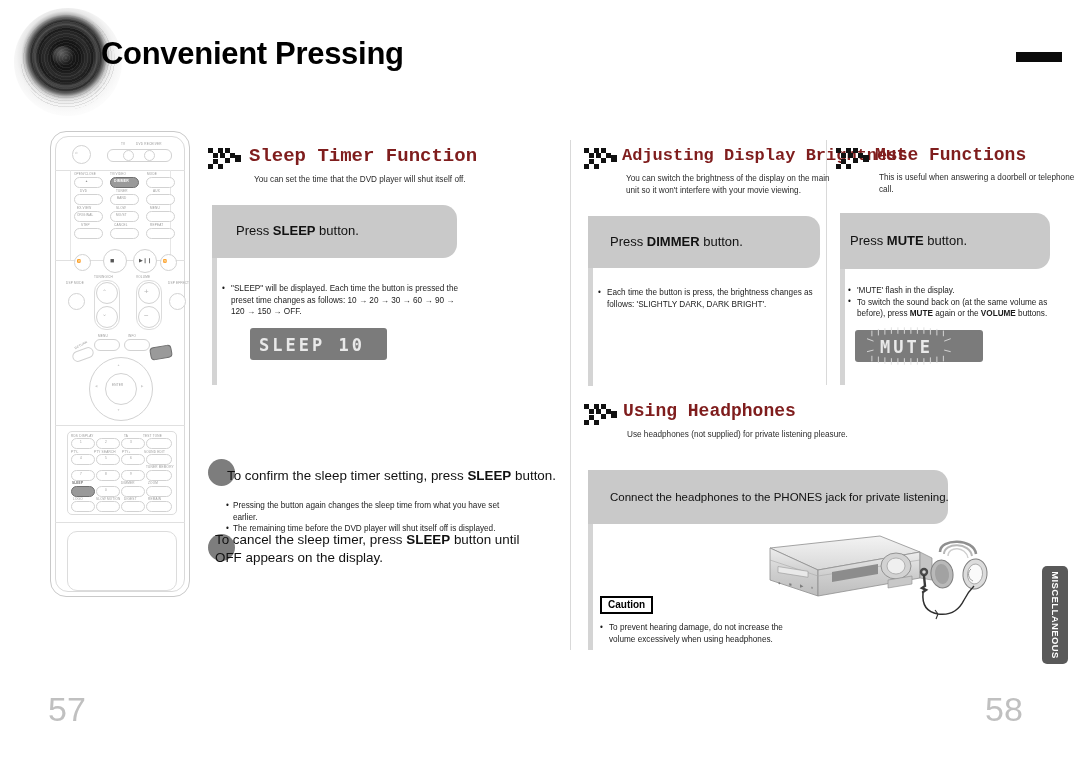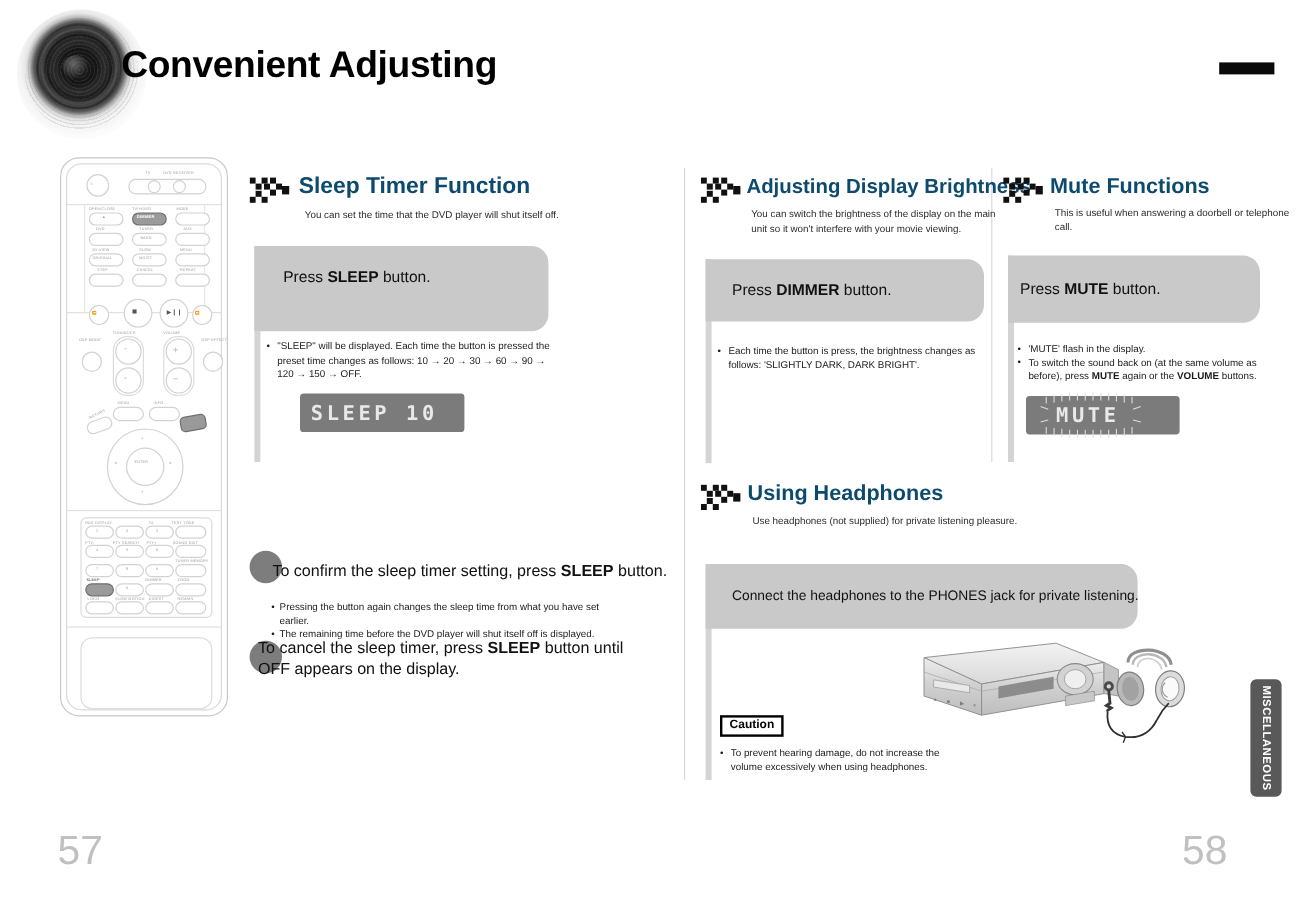--- a/index.html
+++ b/index.html
@@ -60,21 +60,21 @@
   .rline{position:absolute;background:#e0e0e0;height:1px;}
   .rvline{position:absolute;background:#e6e6e6;width:1px;}
   .rpanel{position:absolute;border:1px solid #dcdcdc;border-radius:5px;}
 
   
   .vdiv{position:absolute;width:1px;background:#d9d9d9;}
 
   
   .sec-head{position:absolute;}
   .chev{position:absolute;left:0;top:0;width:34px;height:26px;}
-  .sec-title{position:absolute;font-weight:bold;color:#0c4a6e;white-space:nowrap;}
+  .sec-title{position:absolute;font-weight:bold;color:#7f1d1d;white-space:nowrap;font-family:Liberation Mono, monospace;}
   .sec-sub{position:absolute;font-size:8.2px;line-height:11.5px;color:#2b2b2b;}
 
   
   .banner{
     position:absolute;background:#c9c9c9;
     border-top-right-radius:14px;border-bottom-right-radius:14px;
   }
   .banner-text{
     position:absolute;font-size:13px;color:#111;white-space:nowrap;
   }
@@ -124,21 +124,21 @@
   
   .pgnum{position:absolute;font-size:34px;color:#c0c0c0;}
 </style>
 </head>
 <body>
 
 <div class="page">
 
   <div class="header">
     <div class="disc"></div>
-    <div class="page-heading">Convenient Adjusting</div>
+    <div class="page-heading">Convenient Pressing</div>
     <div class="corner-bar"></div>
   </div>
 
   <div class="remote-wrap">
     <div class="remote-shell"></div>
     <div class="remote-inner"></div>
 
     <div class="rbtn round" style="left:22px;top:14px;width:17px;height:17px;"></div>
     <div class="rlab" style="left:25px;top:20px;color:#b9b9b9;">⏻</div>
     <div class="rbtn" style="left:57px;top:18px;width:63px;height:11px;border-radius:6px;"></div>
@@ -305,21 +305,21 @@
         <rect x="17" y="12" width="5" height="5"></rect>
           <rect x="22" y="7" width="5" height="5"></rect>
         <rect x="27" y="9" width="6" height="7"></rect>
       </g>
     </svg>
     <div class="sec-title" style="left:41px;top:-1px;font-size:19px;">Sleep Timer Function</div>
     <div class="sec-sub" style="left:46px;top:28px;width:300px;">You can set the time that the DVD player will shut itself off.</div>
   </div>
 
   <div class="banner-stem" style="left:212px;top:205px;height:180px;"></div>
-  <div class="banner" style="left:212px;top:205px;width:245px;height:71px;">
+  <div class="banner" style="left:212px;top:205px;width:245px;height:53px;">
     <div class="banner-text" style="left:24px;top:18px;">
       <span>Press </span><b>SLEEP</b><span> button.</span>
     </div>
   </div>
 
   <div class="bul" style="left:222px;top:283px;width:240px;">
     <div class="row">"SLEEP" will be displayed. Each time the button is pressed the preset time changes as follows: 10 → 20 → 30 → 60 → 90 → 120 → 150 → OFF.</div>
   </div>
 
   <div class="lcd" style="left:250px;top:328px;width:137px;height:32px;">

